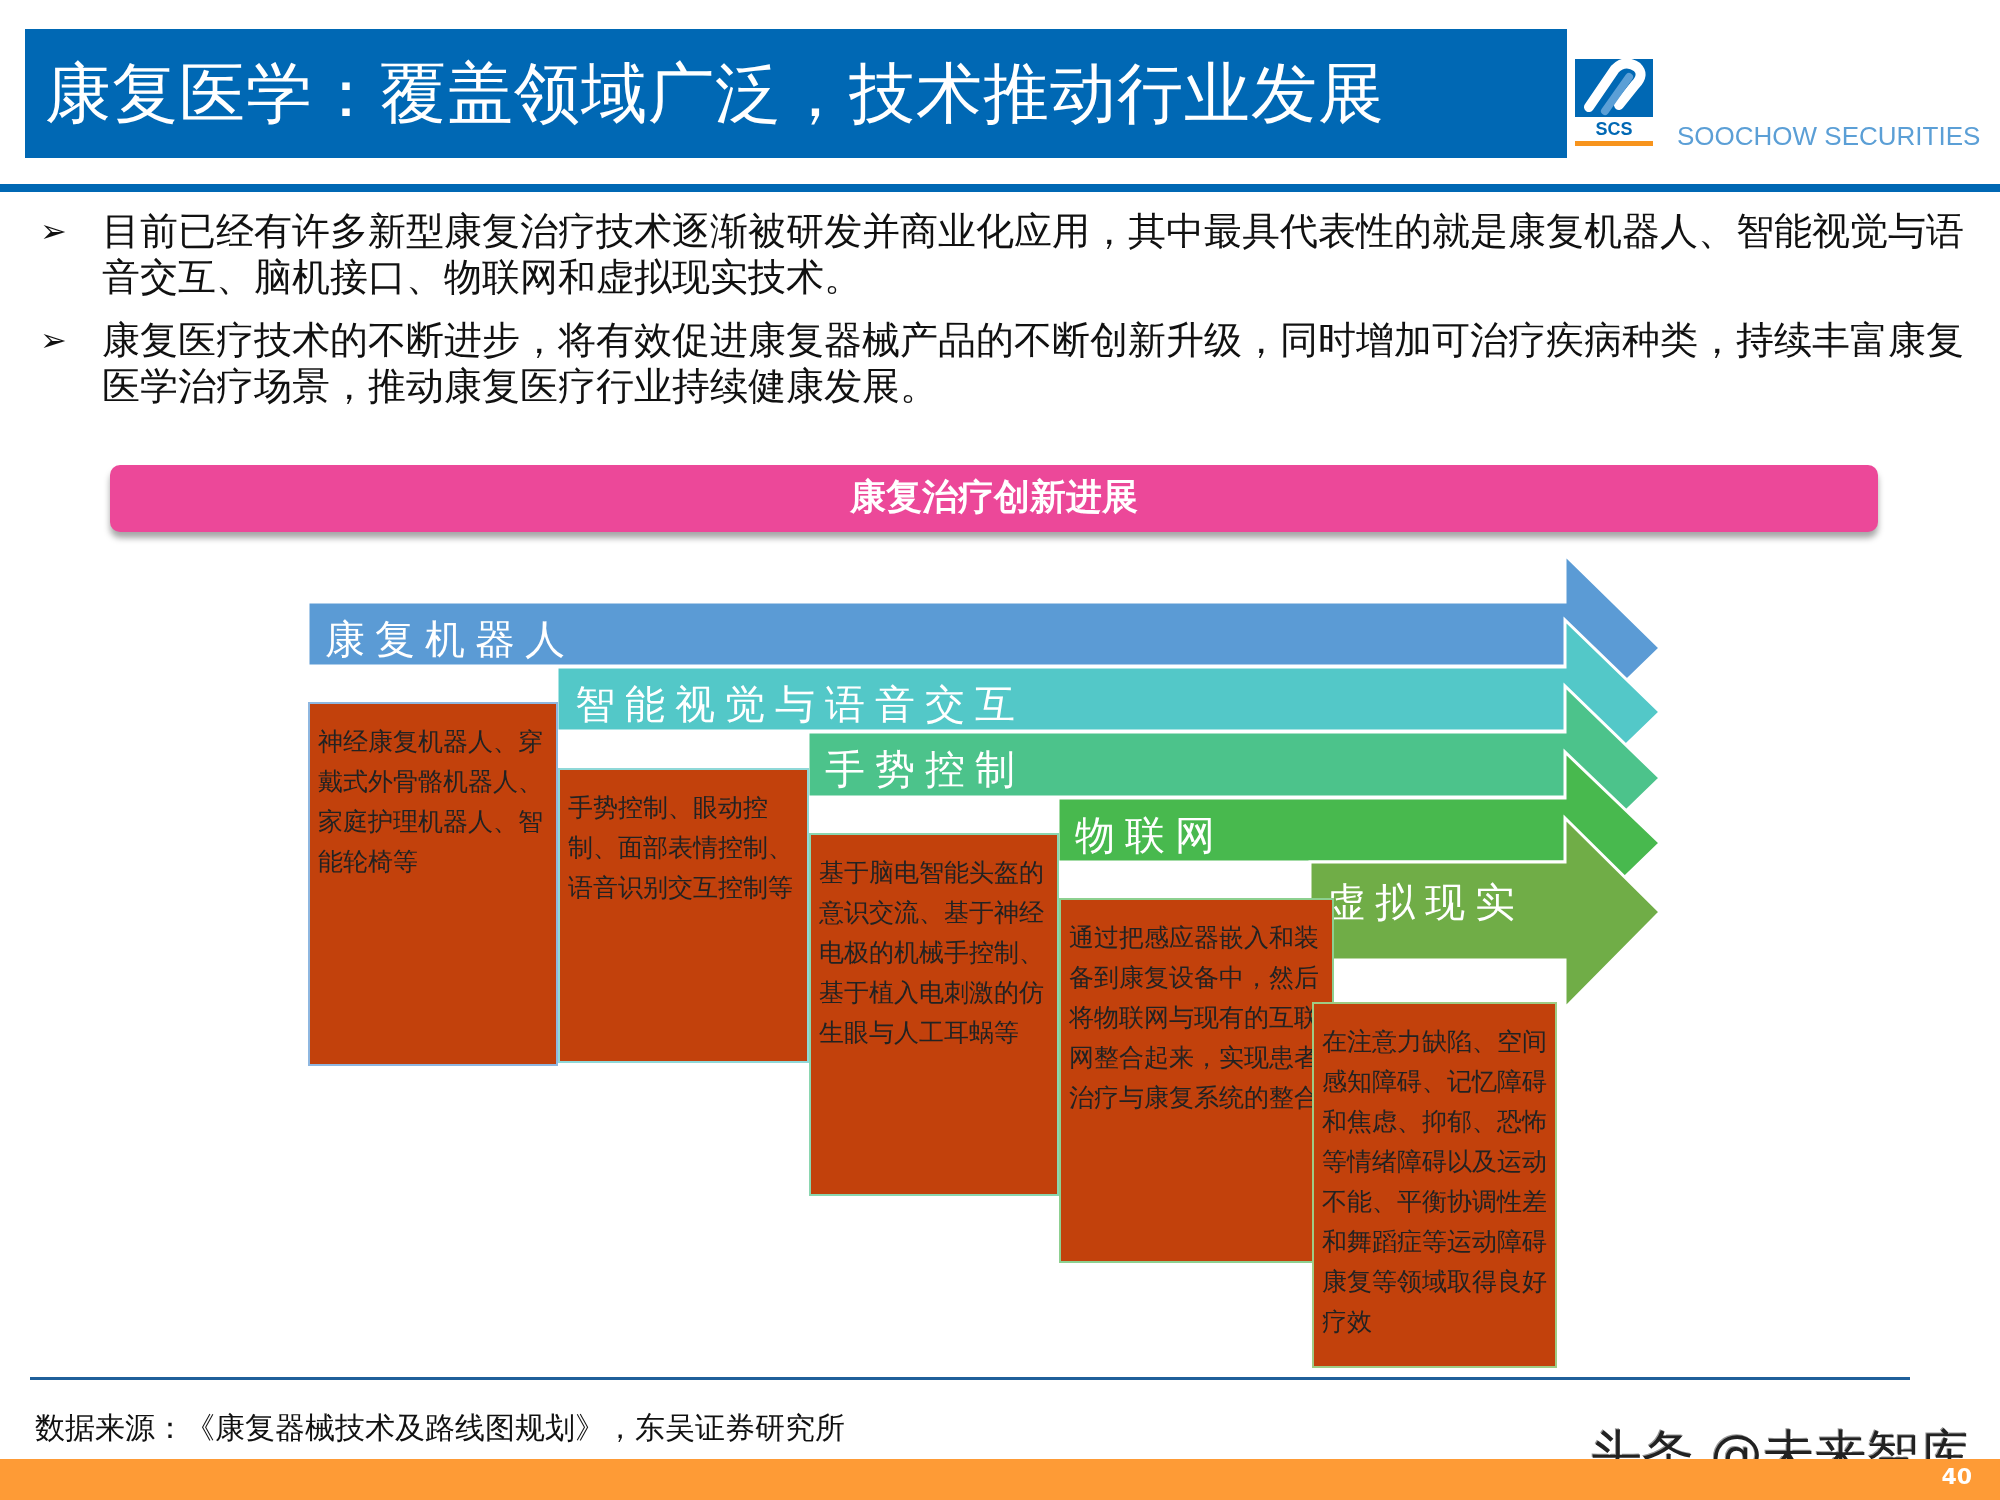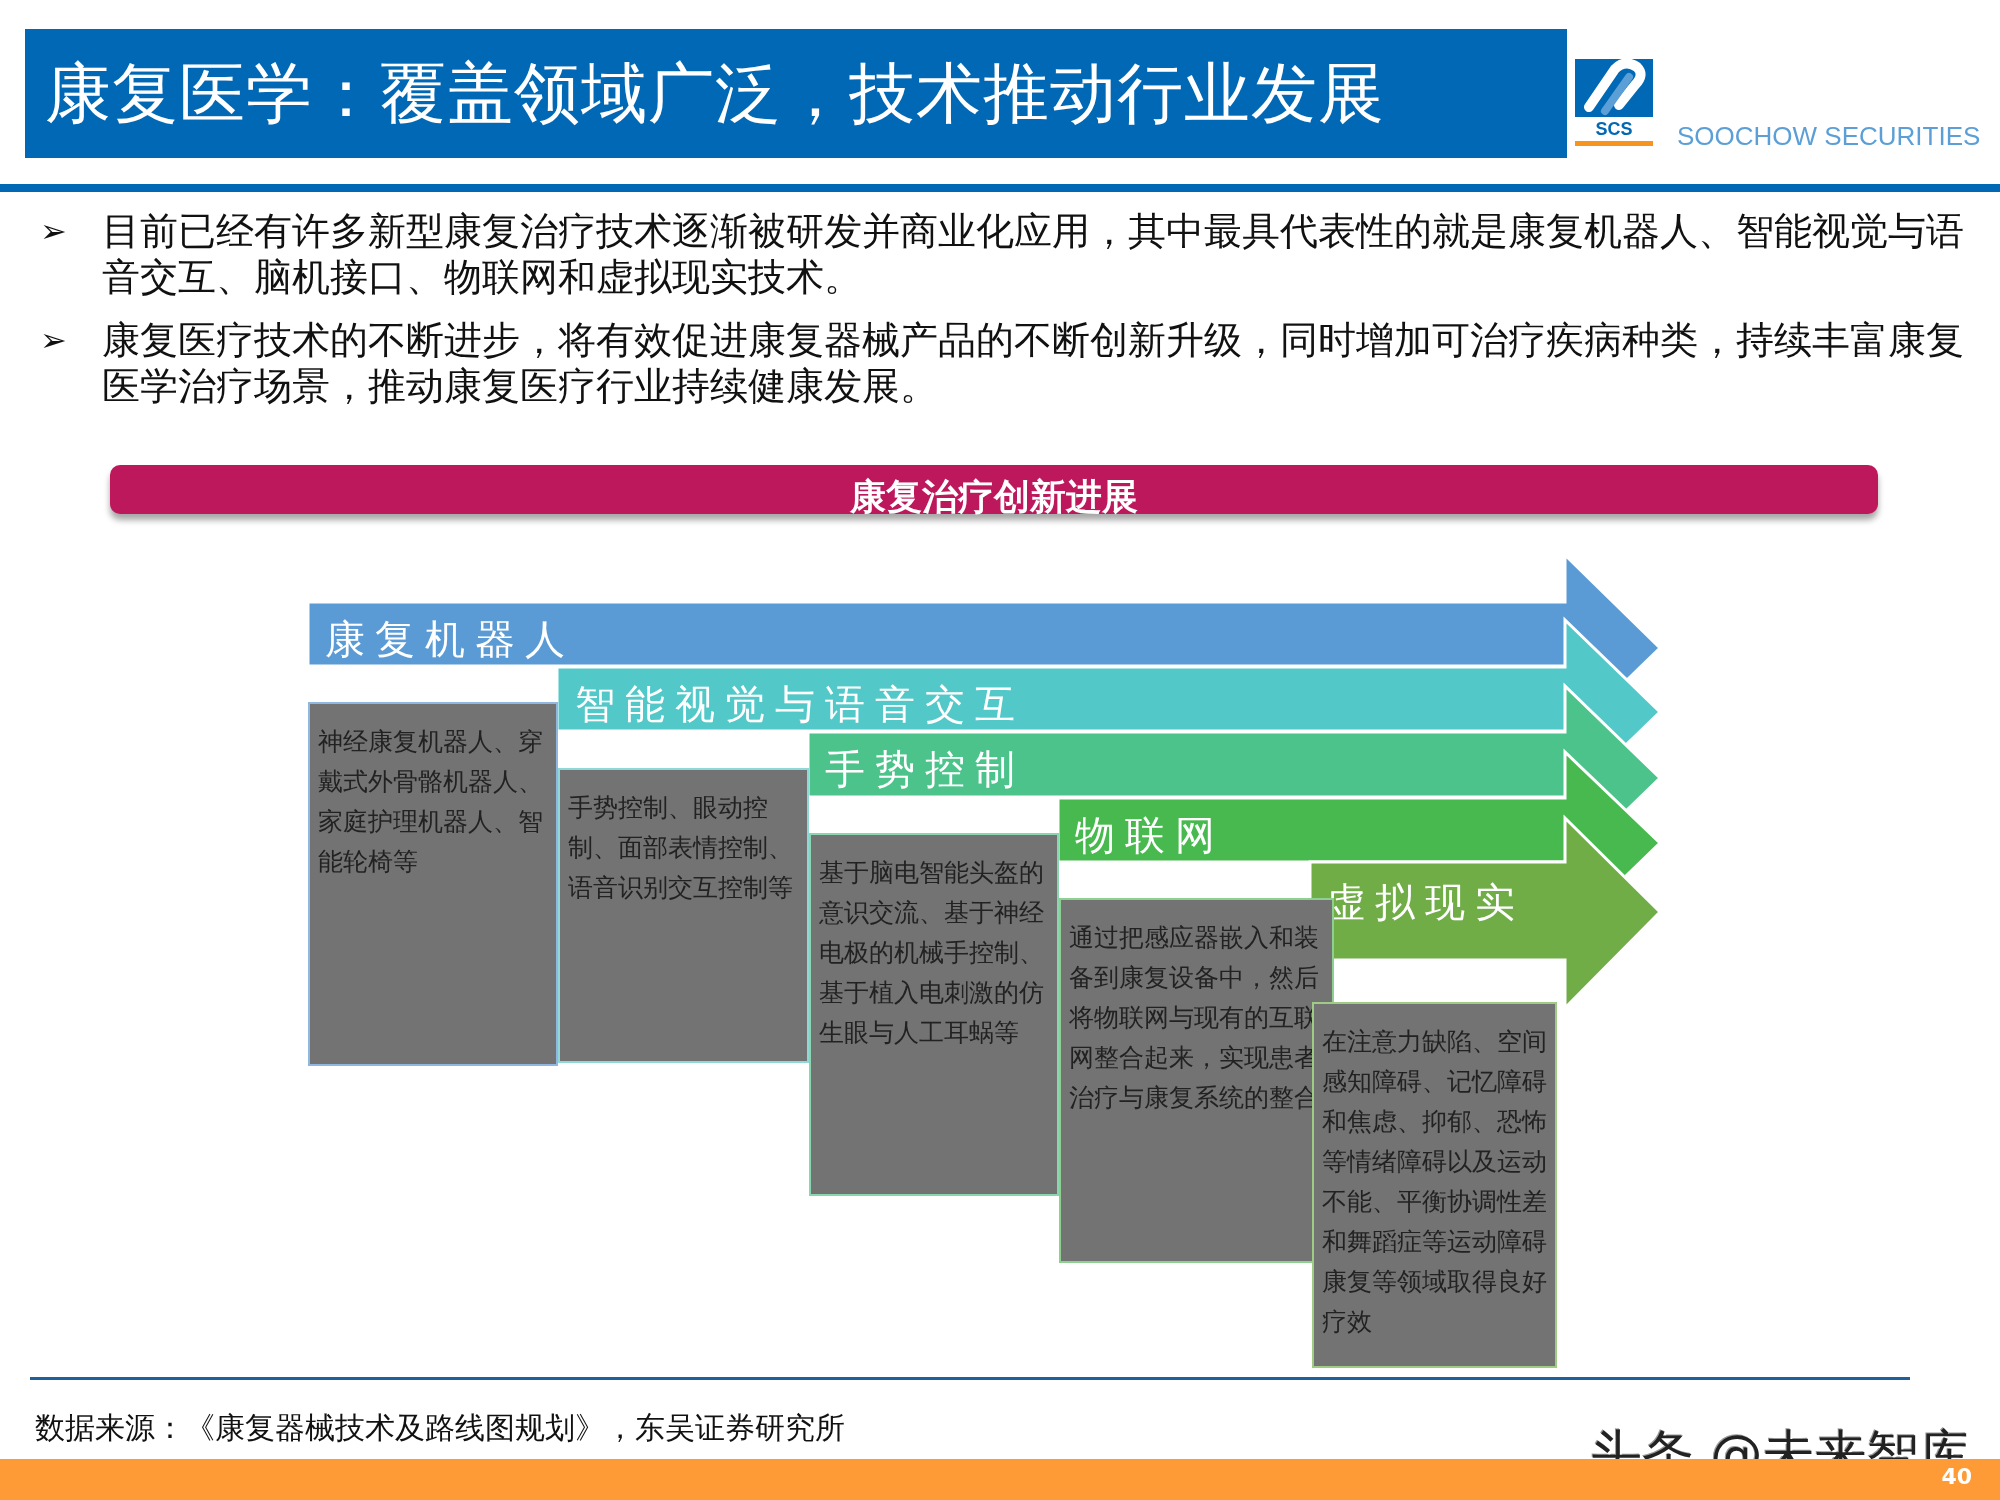--- a/index.html
+++ b/index.html
@@ -10,28 +10,28 @@
   #title-text { left:45px; top:29px; height:129px; line-height:129px; font-size:66px; font-weight:normal;
                 color:#ffffff; letter-spacing:1px; white-space:nowrap; }
   #logo { left:1575px; top:55px; width:400px; height:100px; }
   #logo-icon { left:0; top:0; width:82px; height:92px; }
   #logo-cn { left:100px; top:-6px; font-size:64px; font-weight:bold; color:#0068b4; letter-spacing:10px; white-space:nowrap; }
   #logo-en { left:102px; top:66px; font-size:26px; color:#5b9fd6; white-space:nowrap; font-family:"Liberation Sans",sans-serif; }
   #top-rule { left:0; top:184px; width:2000px; height:8px; background:#0068b4; }
   .bullet { left:40px; width:1940px; font-size:38px; line-height:46px; }
   .bullet-mark { position:absolute; left:0; top:0; width:40px; font-size:32px; }
   .bullet-text { position:absolute; left:62px; top:0; width:1880px; }
-  #diagram-banner { left:110px; top:465px; width:1768px; height:49px; background:#be185d; border-radius:10px;
+  #diagram-banner { left:110px; top:465px; width:1768px; height:67px; background:#ec4899; border-radius:10px;
                     box-shadow:0 6px 6px rgba(0,0,0,0.35); }
   #diagram-title { left:0; top:0; width:100%; height:63px; line-height:63px; text-align:center; color:#fff;
                    font-size:36px; font-weight:bold; }
   .arrow-svg { position:absolute; left:0; top:0; }
   .arrow-label { position:absolute; color:#ffffff; font-family:"DejaVu Serif","Liberation Serif",serif;
                  font-size:40px; letter-spacing:10px; white-space:nowrap; }
-  .desc-box { position:absolute; background:#737373; border:2px solid; box-sizing:border-box;
+  .desc-box { position:absolute; background:#c2410c; border:2px solid; box-sizing:border-box;
               padding:18px 6px 0 8px; font-size:25px; line-height:40px; color:#222; }
   #footer-rule { left:30px; top:1377px; width:1880px; height:3px; background:#1f5f9a; }
   #source-text { left:35px; top:1408px; font-size:30px; color:#111; white-space:nowrap; }
   #watermark { left:1590px; top:1400px; font-size:52px; color:#222; white-space:nowrap;
                text-shadow:2px 2px 0 #fff, -1px -1px 0 #999;margin-top:20px; }
   #bottom-band { left:0; top:1459px; width:2000px; height:41px; background:#fe9b36; }
   #page-number { right:28px; top:1464px; font-size:22px; font-weight:bold; color:#fff; }
 </style>
 </head>
 <body>

